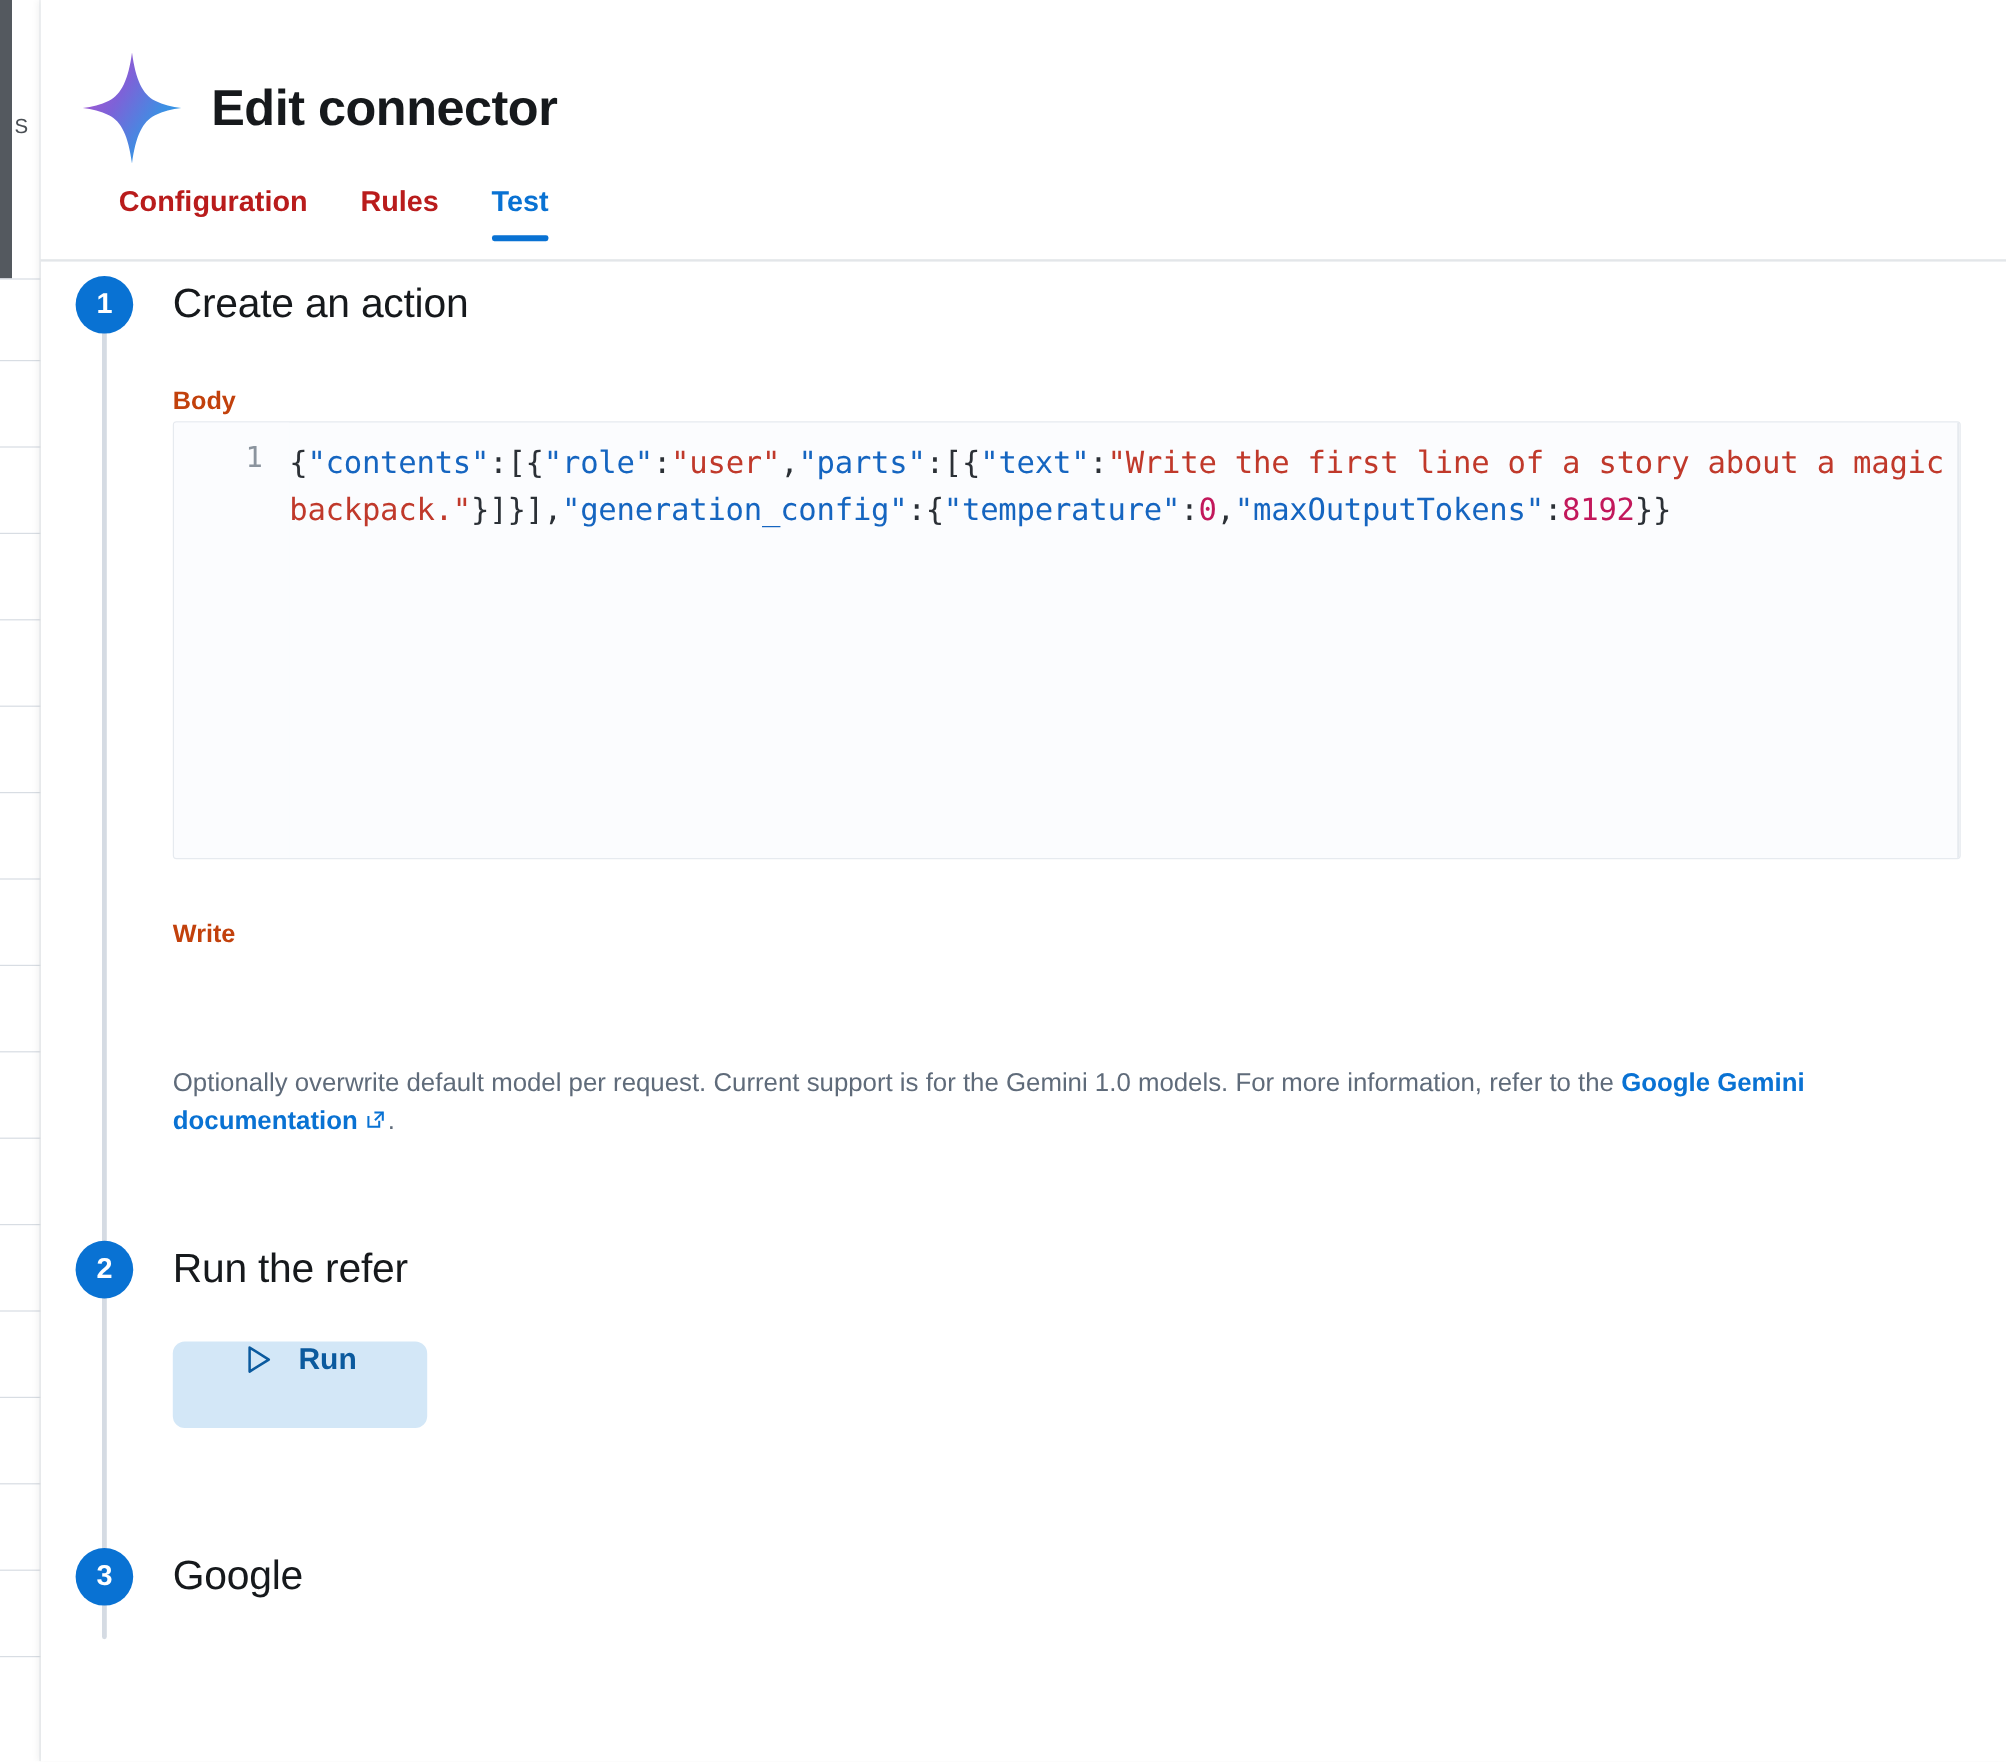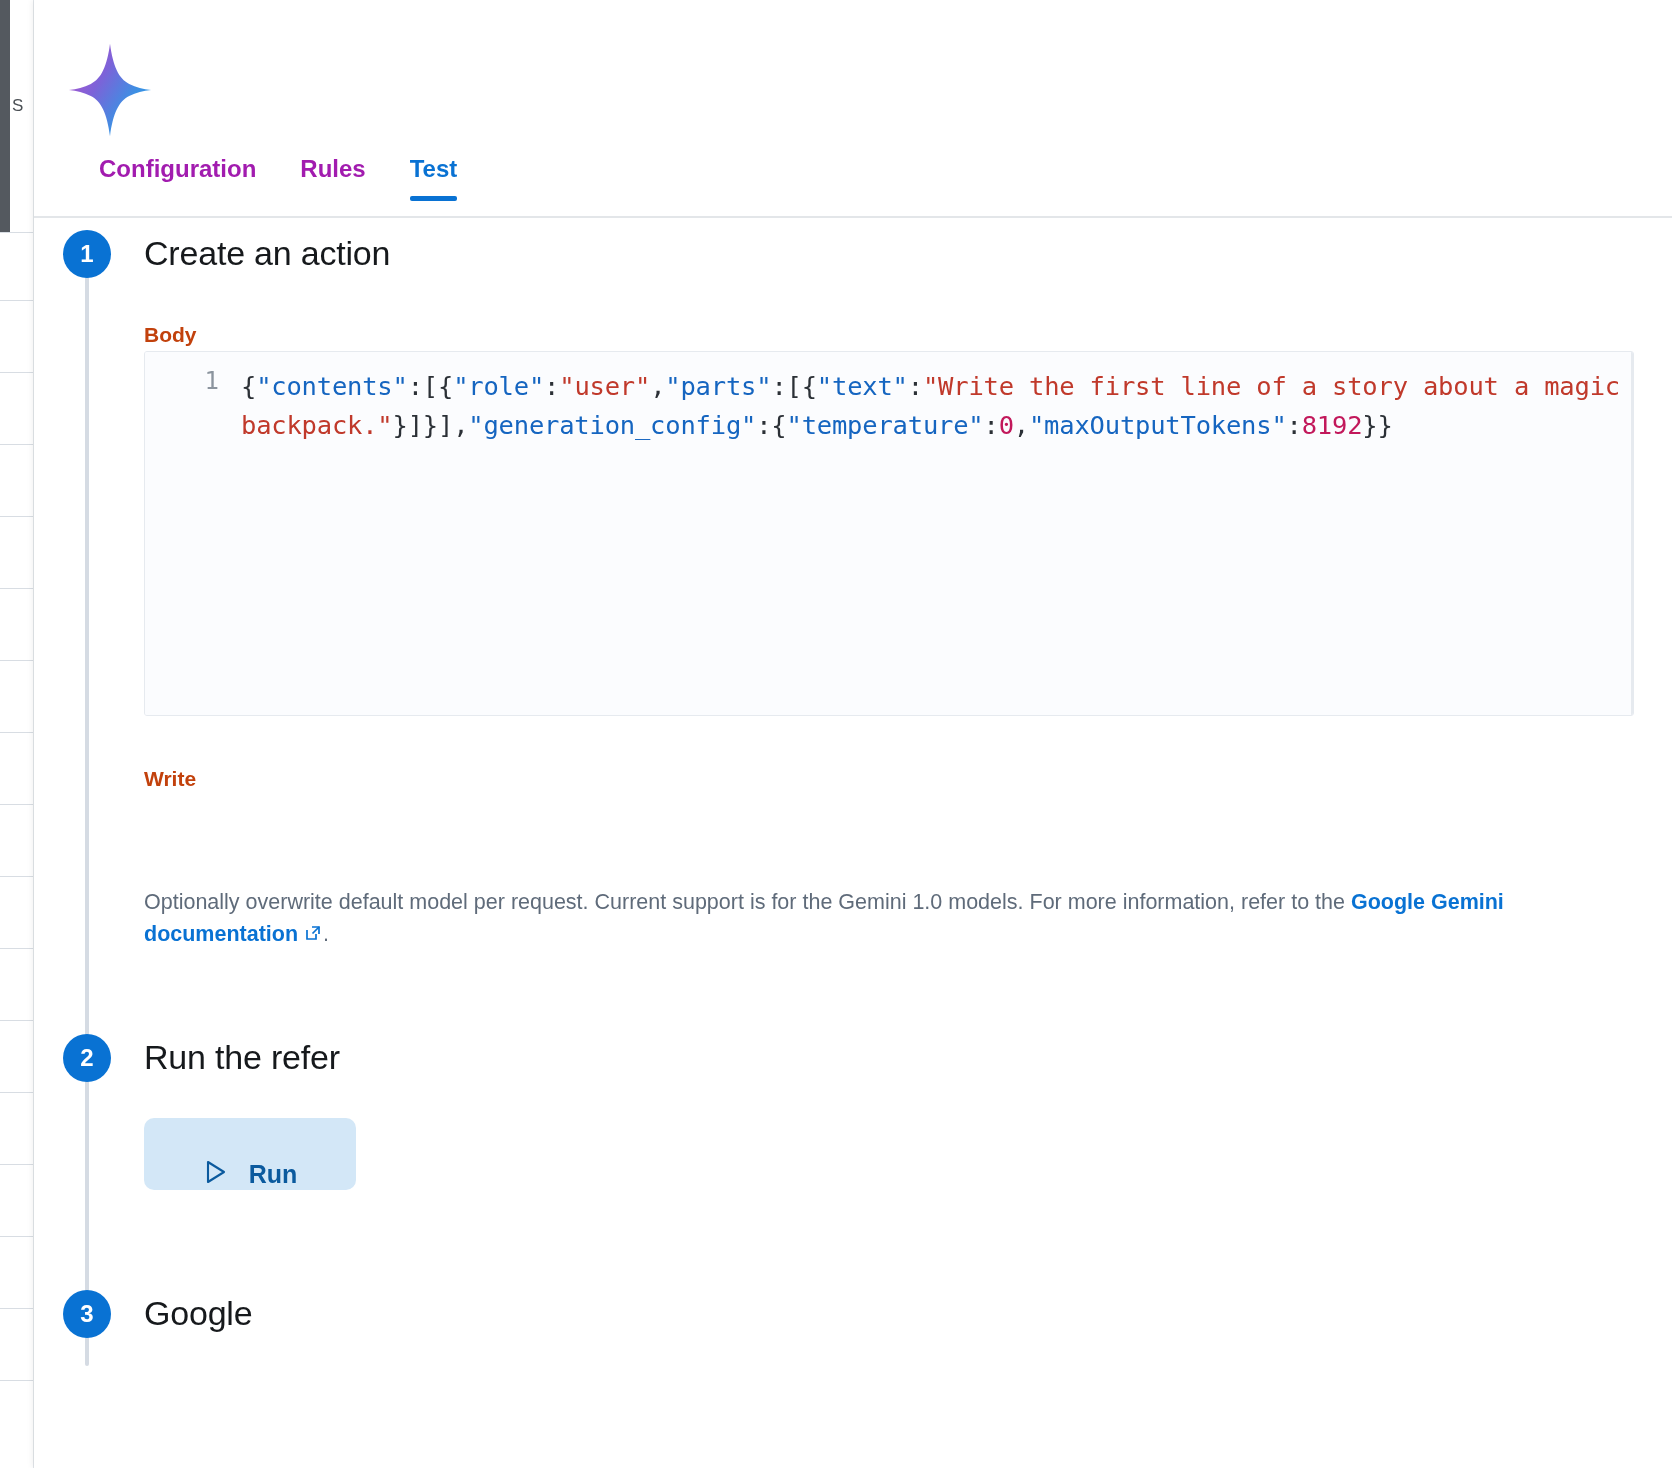--- a/index.html
+++ b/index.html
@@ -96,21 +96,21 @@
     left: 32px; top: 155px;
     display: flex;
     align-items: flex-end;
     gap: 0;
   }
   .tab {
     position: relative;
     padding: 0 22px 18px 22px;
     font-size: 24px;
     font-weight: bold;
-    color: #a21caf;
+    color: #b91c1c;
     cursor: pointer;
     white-space: nowrap;
   }
   .tab:first-child { padding-left: 33px; }
   .tab.active { color: #0972d3; }
   .tab.active::after {
     content: "";
     position: absolute;
     left: 22px; right: 22px;
     bottom: 0;
@@ -268,21 +268,21 @@
   
   .run-btn {
     position: absolute;
     left: 110px; top: 900px;
     width: 212px;
     height: 72px;
     background: #d3e7f7;
     border: none;
     border-radius: 10px;
     display: flex;
-    align-items: flex-end;
+    align-items: flex-start;
     justify-content: center;
     gap: 20px;
     cursor: pointer;
   }
   .run-btn .run-label {
     font-size: 25px;
     font-weight: bold;
     color: #0b5a9e;
   }
   .play-icon { display: block; }
@@ -323,20 +323,21 @@
           <defs>
             <linearGradient id="gemGrad" x1="0%" y1="18%" x2="100%" y2="88%">
               <stop offset="0%" stop-color="#b455cf"></stop>
               <stop offset="35%" stop-color="#7d62d8"></stop>
               <stop offset="70%" stop-color="#3e8fe3"></stop>
               <stop offset="100%" stop-color="#249de8"></stop>
             </linearGradient>
           </defs>
           <path d="M50 2 C53.5 28, 60 42, 72 48 C80 52, 88 54, 97 55 C88 56, 80 58, 72 62 C60 68, 53.5 82, 50 108 C46.5 82, 40 68, 28 62 C20 58, 12 56, 3 55 C12 54, 20 52, 28 48 C40 42, 46.5 28, 50 2 Z" fill="url(#gemGrad)"></path>
         </svg>
+        <div class="page-title">Edit connector</div>
       </div>
 
       <div class="tabs">
         <div class="tab">Configuration</div>
         <div class="tab">Rules</div>
         <div class="tab active">Test</div>
       </div>
     </div>
     <div class="tabs-underline"></div>
 

